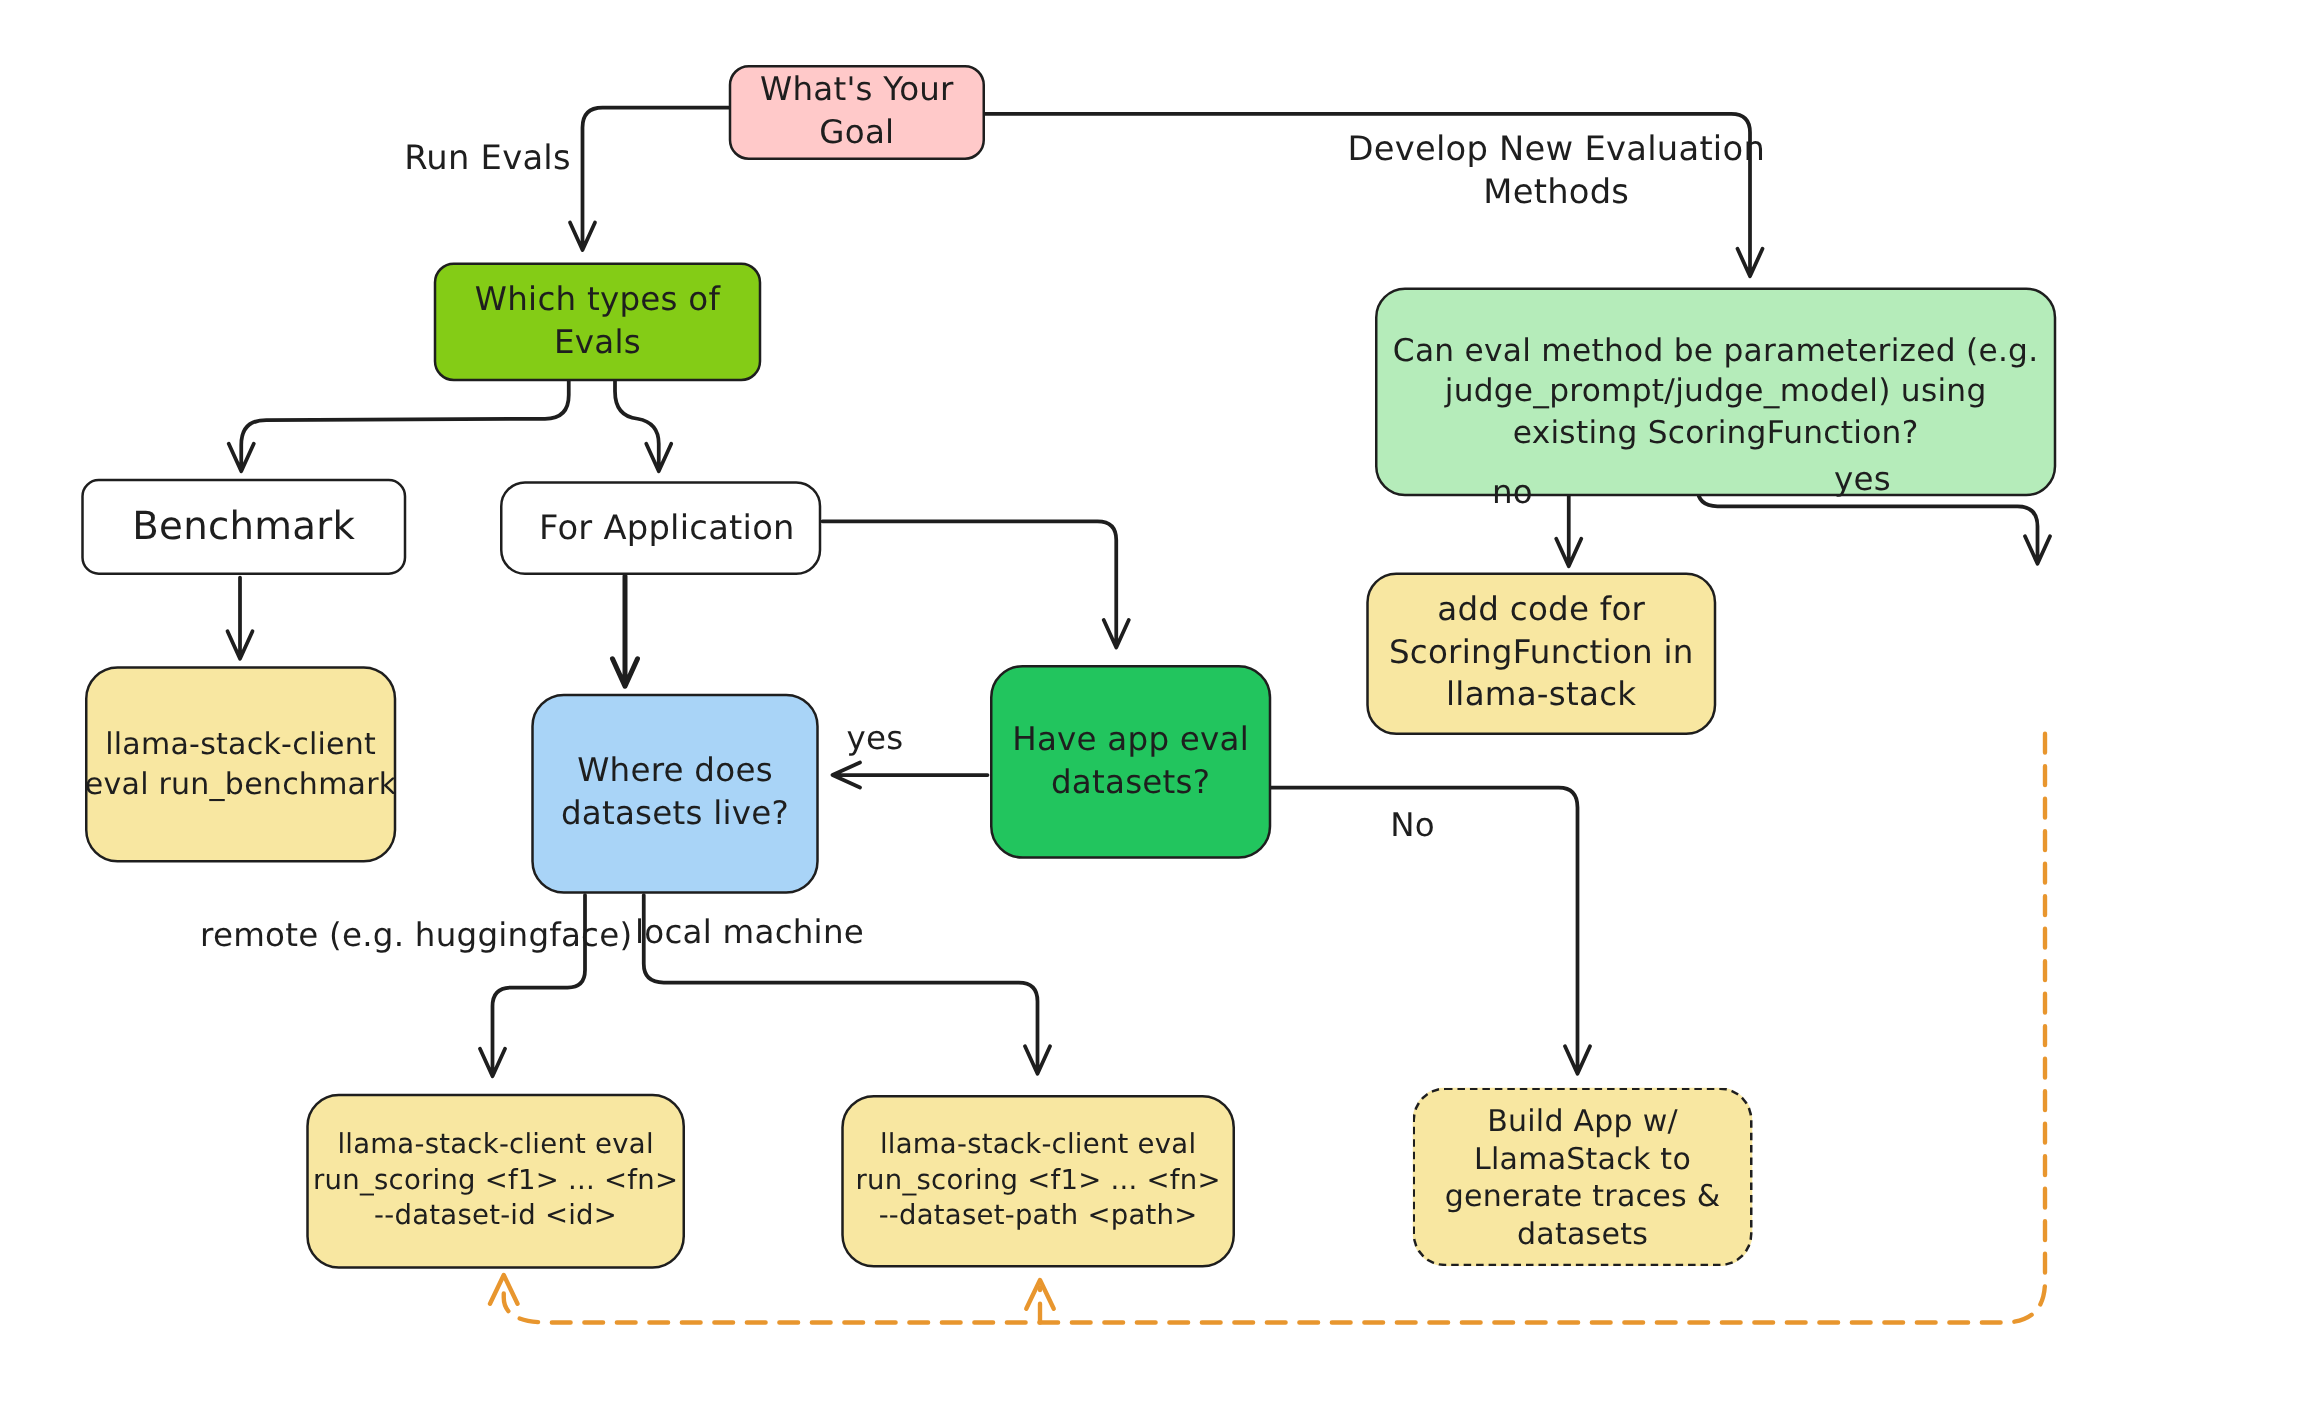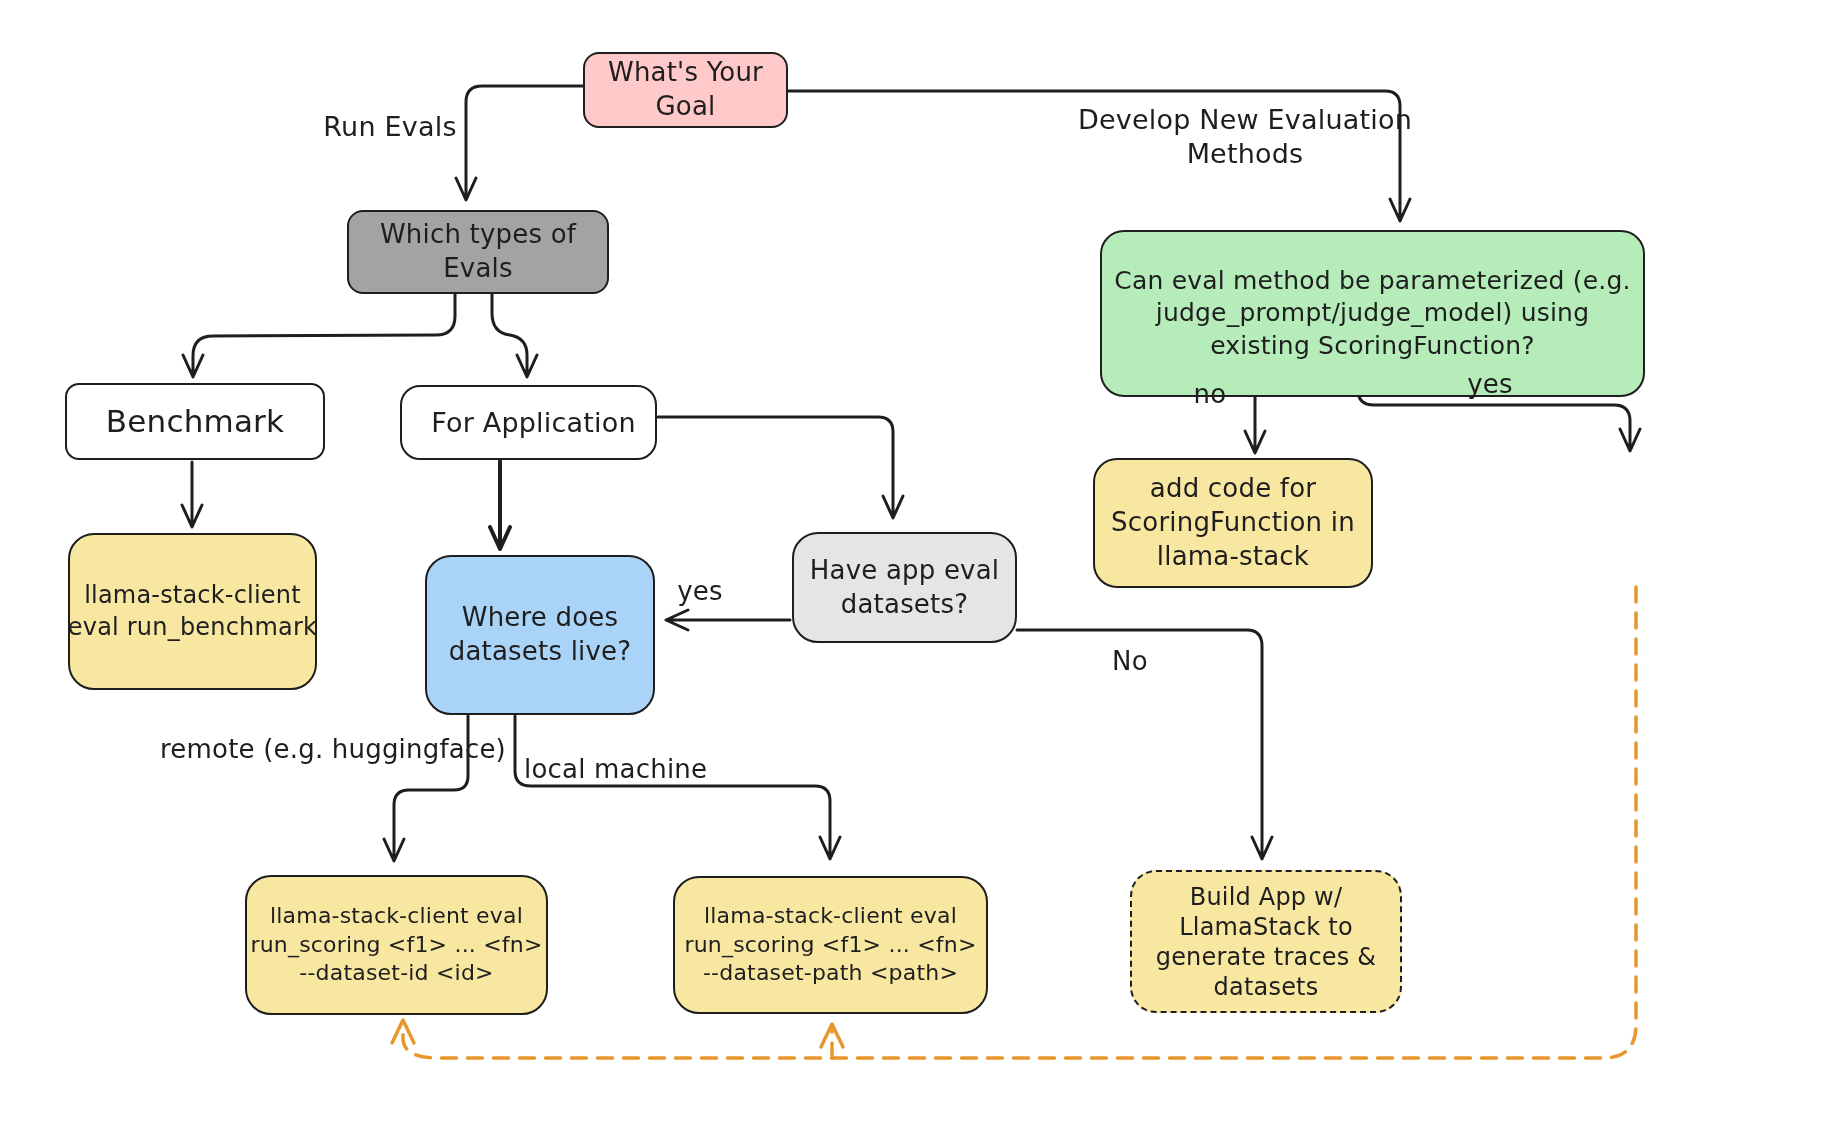--- a/index.html
+++ b/index.html
@@ -46,34 +46,34 @@
     <path d="M 515 716 L 515 771 Q 515 786 531 786 L 815 786 Q 830 786 830 801 L 830 856 M 820 837 L 830 859 L 840 837"></path>
     <path class="orange odash" d="M 1636 587 L 1636 1025 Q 1636 1058 1603 1058 L 438 1058 Q 403 1058 403 1038 L 403 1028"></path>
     <path class="orange" d="M 392 1043 L 403 1020 L 414 1043"></path>
     <path class="orange odash" d="M 832 1058 L 832 1030"></path>
     <path class="orange" d="M 821 1047 L 832 1024 L 843 1047"></path>
   </svg>
 
   <div class="node" style="left: 583px; top: 52px; width: 205px; height: 76px; border-radius: 16px; background: rgb(255, 201, 201);">What's Your
 Goal</div>
 
-  <div class="node" style="left: 347px; top: 210px; width: 262px; height: 84px; border-radius: 16px; background: #a3a3a3;">Which types of
+  <div class="node" style="left: 347px; top: 210px; width: 262px; height: 95px; border-radius: 16px; background: #84cc16;">Which types of
 Evals</div>
 
   <div class="node" style="left: 65px; top: 383px; width: 260px; height: 77px; font-size: 31px; background: rgb(255, 255, 255); border-radius: 14px;">Benchmark</div>
 
   <div class="node" style="left: 400px; top: 385px; width: 257px; height: 75px; font-size: 27px; background: rgb(255, 255, 255); padding-left: 10px;">For Application</div>
 
   <div class="node" style="left: 68px; top: 533px; width: 249px; height: 157px; font-size: 24px; border-radius: 26px; background: rgb(248, 231, 161);">llama-stack-client
 eval run_benchmark</div>
 
   <div class="node" style="left: 425px; top: 555px; width: 230px; height: 160px; border-radius: 26px; background: rgb(169, 212, 247);">Where does
 datasets live?</div>
 
-  <div class="node" style="left: 792px; top: 532px; width: 225px; height: 111px; border-radius: 26px; background: #e5e5e5;">Have app eval
+  <div class="node" style="left: 792px; top: 532px; width: 225px; height: 155px; border-radius: 26px; background: #22c55e;">Have app eval
 datasets?</div>
 
   <div class="node" style="left: 1100px; top: 230px; width: 545px; height: 167px; font-size: 25px; border-radius: 24px; background: rgb(181, 236, 186);">Can eval method be parameterized (e.g.
 judge_prompt/judge_model) using
 existing ScoringFunction?</div>
 
   <div class="node" style="left: 1093px; top: 458px; width: 280px; height: 130px; border-radius: 24px; background: rgb(248, 231, 161);">add code for
 ScoringFunction in
 llama-stack</div>
 
@@ -99,15 +99,15 @@
   <div class="edge-label" style="left:1180px;top:378px;width:60px;">no</div>
 
   <div class="edge-label" style="left:1455px;top:368px;width:70px;">yes</div>
 
   <div class="edge-label" style="left:665px;top:575px;width:70px;">yes</div>
 
   <div class="edge-label" style="left:1095px;top:645px;width:70px;">No</div>
 
   <div class="edge-label" style="left:160px;top:733px;width:320px;">remote (e.g. huggingface)</div>
 
-  <div class="edge-label" style="left:524px;top:730px;width:170px;margin-top:23px;">local machine</div>
+  <div class="edge-label" style="left:508px;top:730px;width:170px;">local machine</div>
 
 </div>
 
 </body></html>

